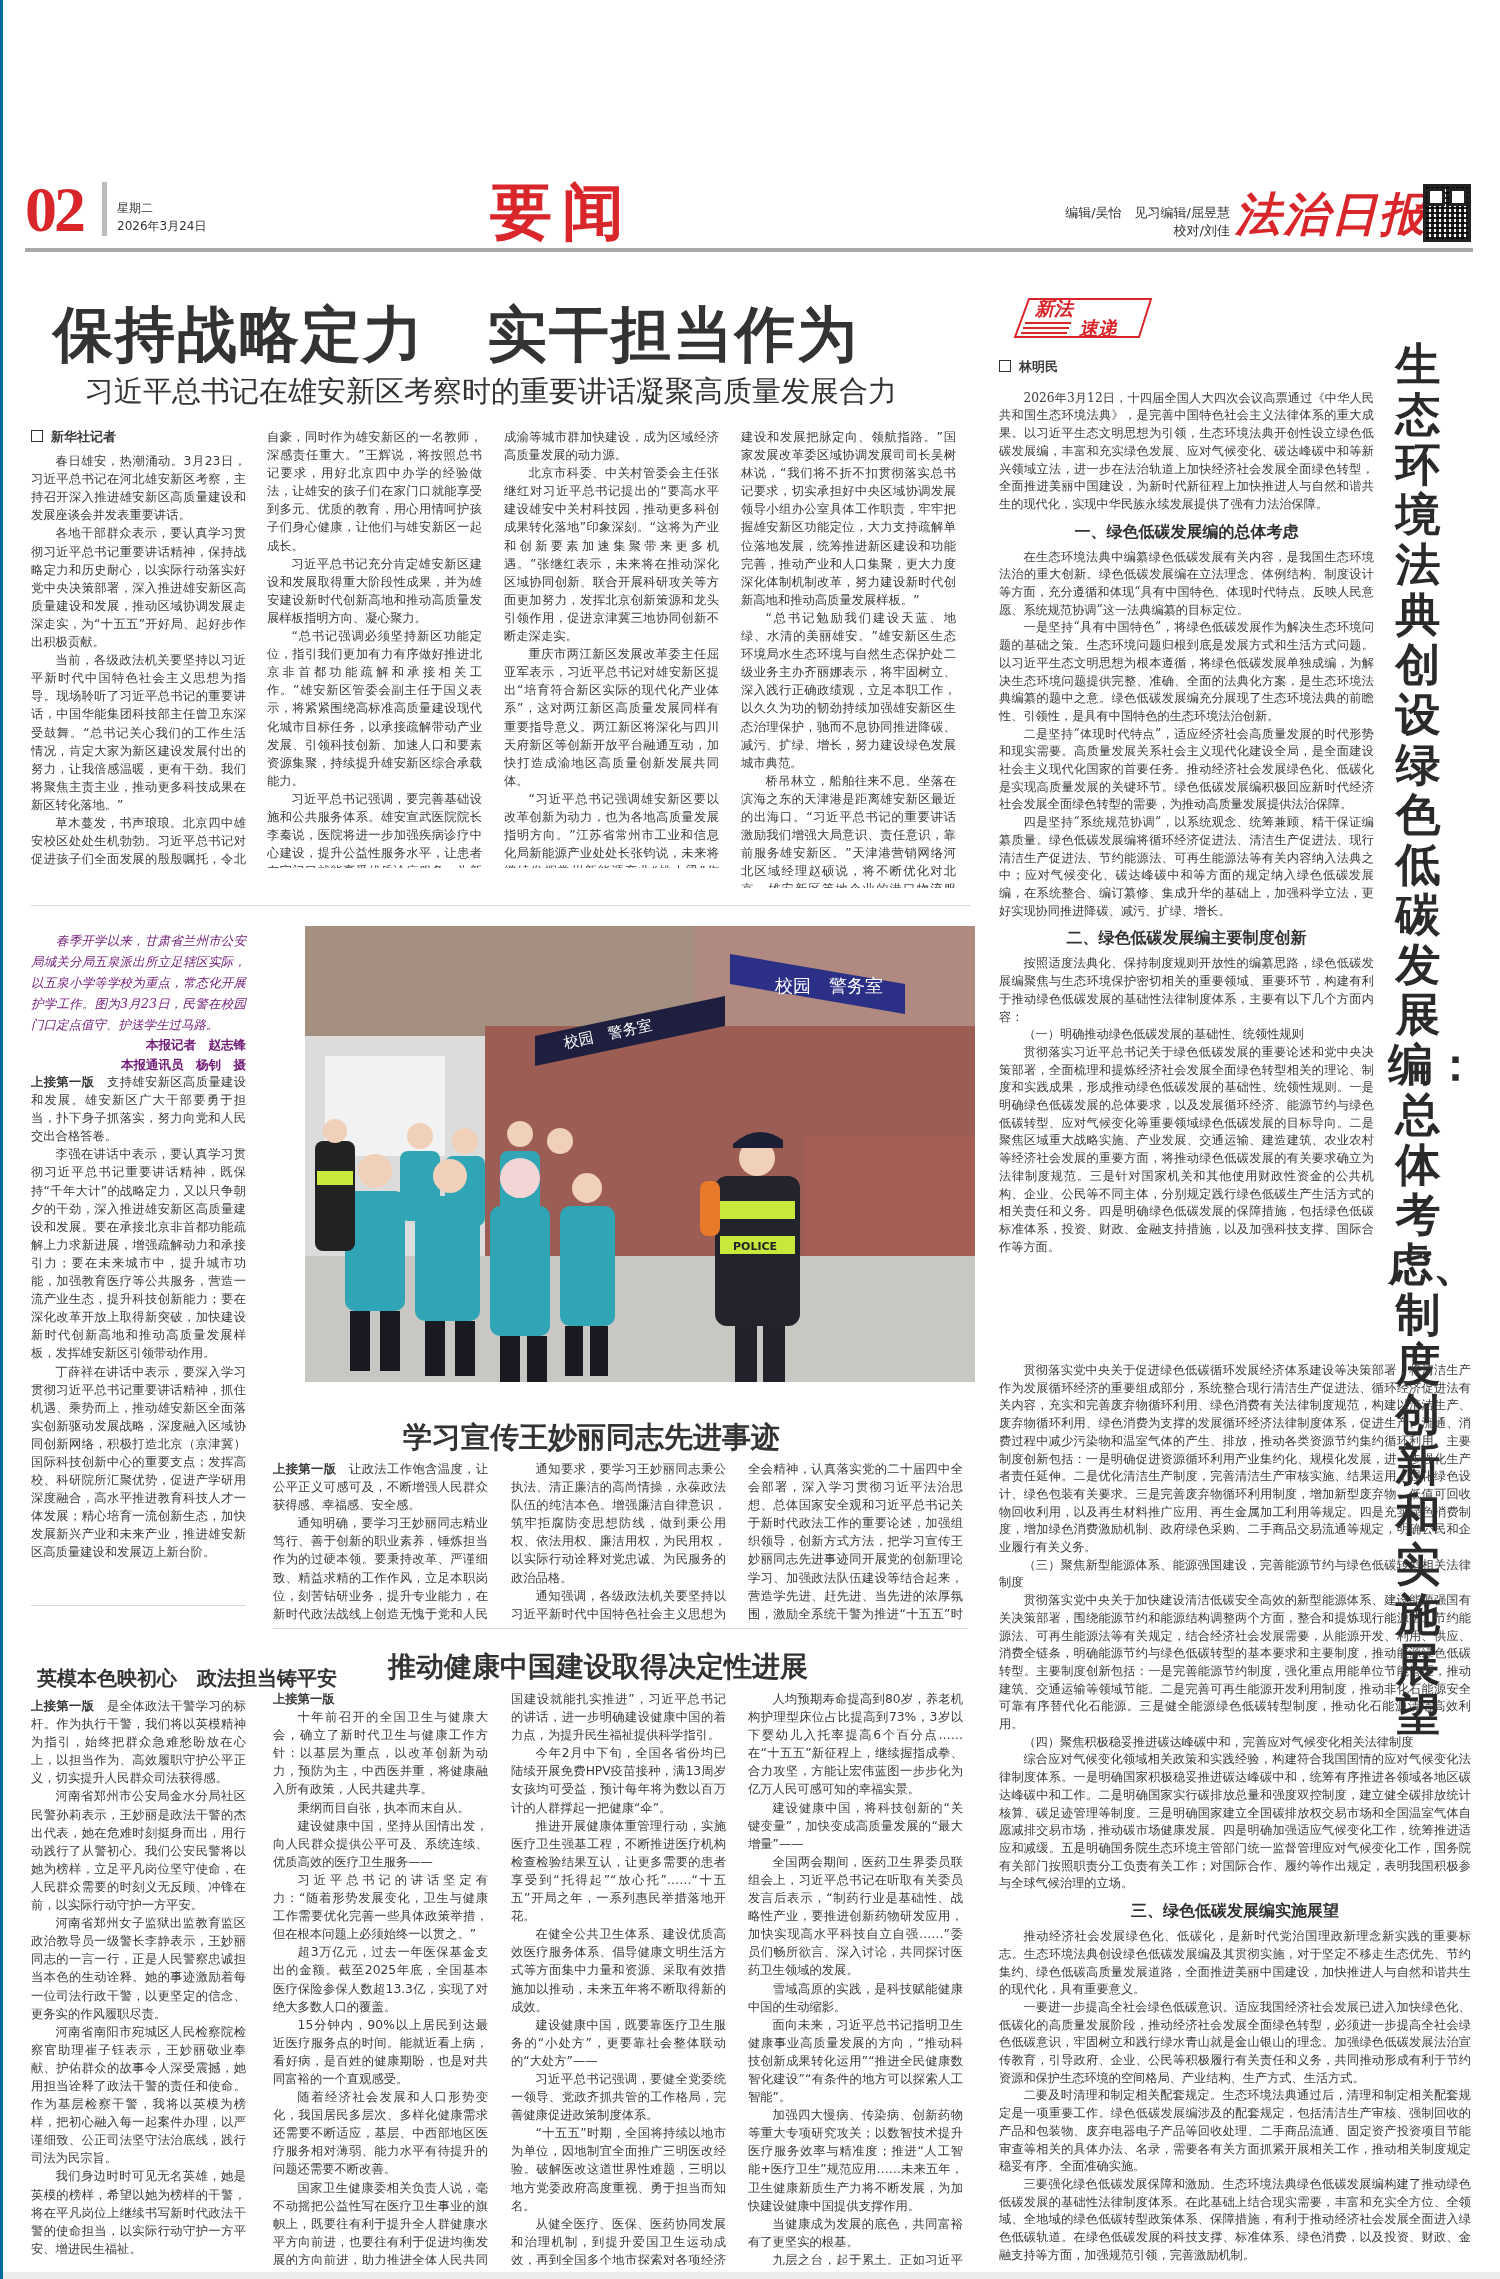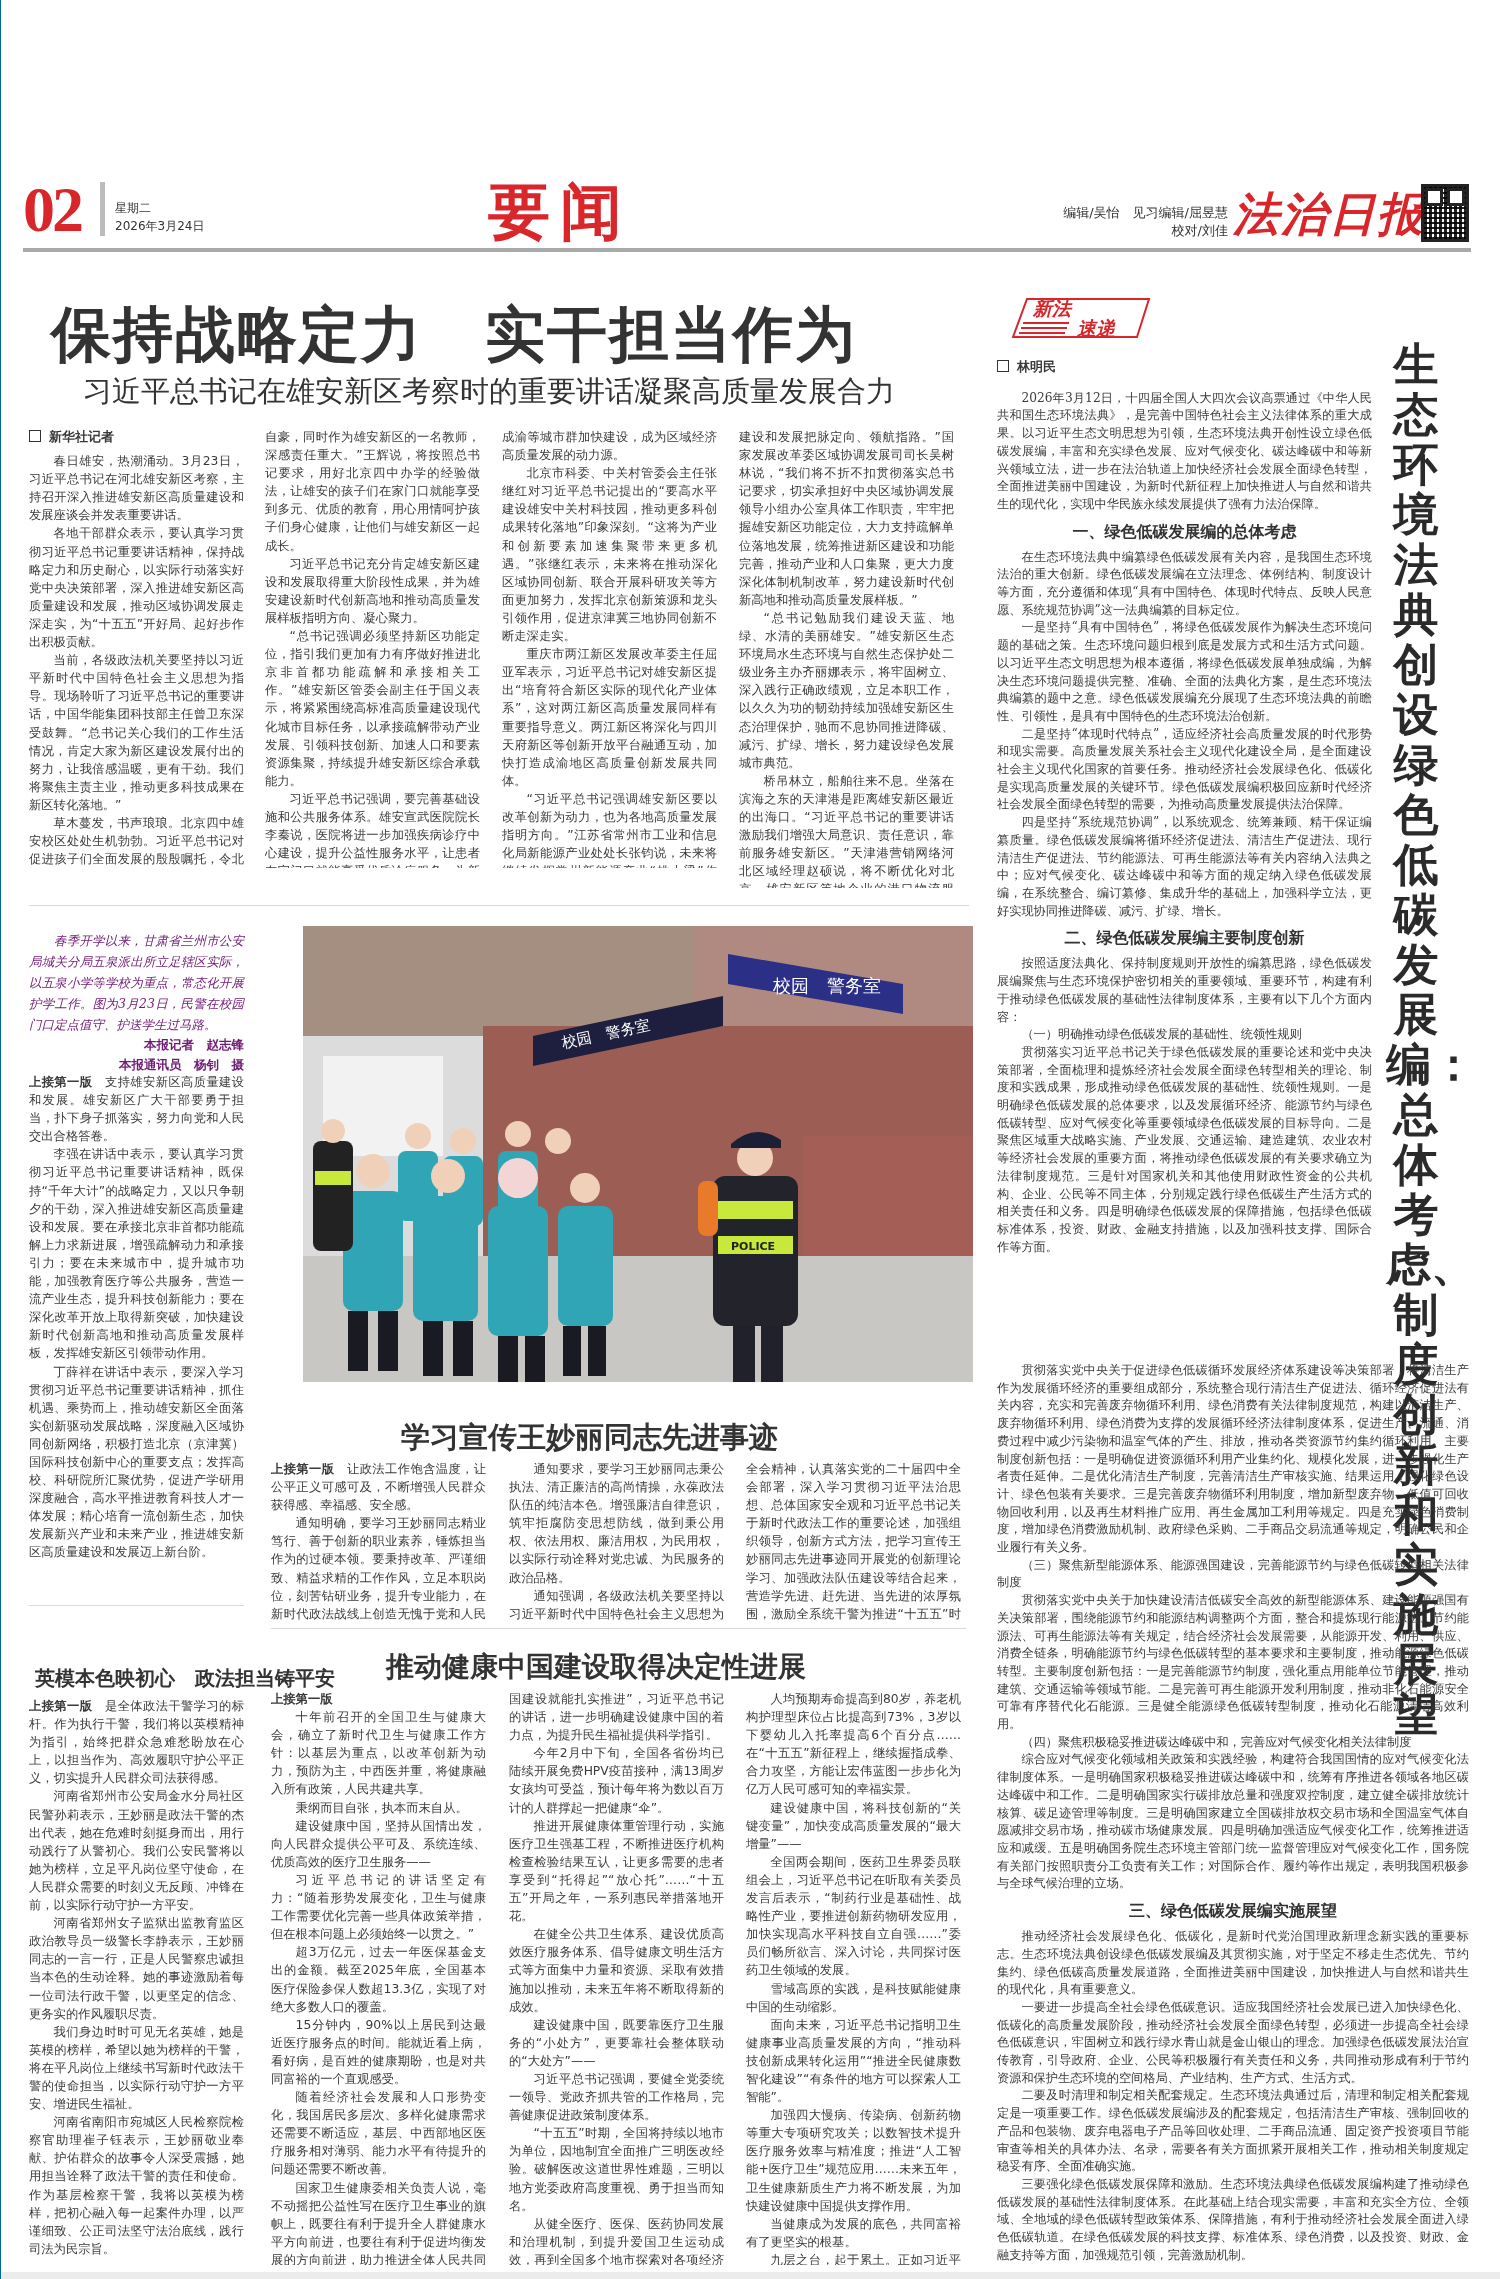--- a/index.html
+++ b/index.html
@@ -1,17 +1,17 @@
 <!DOCTYPE html>
 <html><head>
 <meta charset="utf-8">
 <style>
   * { box-sizing: border-box; margin: 0; padding: 0; }
   body { width: 1500px; height: 2279px; background: #fff; font-family: "DejaVu Serif", serif; color: #333; overflow: hidden; position: relative; }
-  .page { position: absolute; left: 0; top: 0; width: 1230px; height: 2279px; border-left: 1px solid #0369a1; }
+  .page { position: absolute; left: 0; top: 0; width: 1230px; height: 2279px; border-left: 3px solid #0369a1; }
   
   .masthead { position: absolute; left: 22px; top: 170px; width: 1478px; height: 70px; }
   .page-no { position: absolute; left: 0; top: 10px; font-family: "Liberation Serif", serif; font-weight: bold; font-size: 64px; color: #d9262b; line-height: 60px; letter-spacing: -3px; }
   .no-bar { position: absolute; left: 77px; top: 12px; width: 5px; height: 54px; background: #bcbcbc; }
   .weekday { position: absolute; left: 92px; top: 30px; font-size: 12px; color: #333; font-family: "DejaVu Sans", sans-serif; }
   .date { position: absolute; left: 92px; top: 48px; font-size: 12px; color: #333; font-family: "DejaVu Sans", sans-serif; }
   .section-title { position: absolute; left: 465px; top: 0; font-size: 62px; color: #d9262b; font-weight: bold; letter-spacing: 10px; font-family: Liberation Serif, serif; }
   .editors { position: absolute; left: 970px; top: 34px; font-size: 13px; color: #333; font-family: "DejaVu Sans", sans-serif; text-align: right; width: 235px; line-height: 18px; }
   .logo { position: absolute; left: 1210px; top: 14px; font-size: 46px; color: #d9262b; font-style: italic; font-weight: bold; letter-spacing: 2px; font-family: "DejaVu Serif", serif; }
   .qr { position: absolute; left: 1398px; top: 14px; width: 48px; height: 58px; background:
@@ -175,22 +175,22 @@
 
   </div>
 
   <div class="divider" style="left:28px; top:1605px; width:215px;"></div>
 
   <div class="h2" style="left:34px; top:1665px; font-size:20px;">英模本色映初心　政法担当铸平安</div>
   <div class="col" style="left:28px; top:1697px; width:215px; height:560px;">
     <p class="noindent"><span class="lead">上接第一版</span>　<span>是全体政法干警学习的标杆。作为执行干警，我们将以英模精神为指引，始终把群众急难愁盼放在心上，以担当作为、高效履职守护公平正义，切实提升人民群众司法获得感。</span></p>
     <p>河南省郑州市公安局金水分局社区民警孙莉表示，王妙丽是政法干警的杰出代表，她在危难时刻挺身而出，用行动践行了从警初心。我们公安民警将以她为榜样，立足平凡岗位坚守使命，在人民群众需要的时刻义无反顾、冲锋在前，以实际行动守护一方平安。</p>
     <p>河南省郑州女子监狱出监教育监区政治教导员一级警长李静表示，王妙丽同志的一言一行，正是人民警察忠诚担当本色的生动诠释。她的事迹激励着每一位司法行政干警，以更坚定的信念、更务实的作风履职尽责。</p>
+    <p>河南省南阳市宛城区人民检察院检察官助理崔子钰表示，王妙丽敬业奉献、护佑群众的故事令人深受震撼，她用担当诠释了政法干警的责任和使命。作为基层检察干警，我将以英模为榜样，把初心融入每一起案件办理，以严谨细致、公正司法坚守法治底线，践行司法为民宗旨。</p>
     <p>我们身边时时可见无名英雄，她是英模的榜样，希望以她为榜样的干警，将在平凡岗位上继续书写新时代政法干警的使命担当，以实际行动守护一方平安、增进民生福祉。</p>
-    <p>河南省南阳市宛城区人民检察院检察官助理崔子钰表示，王妙丽敬业奉献、护佑群众的故事令人深受震撼，她用担当诠释了政法干警的责任和使命。作为基层检察干警，我将以英模为榜样，把初心融入每一起案件办理，以严谨细致、公正司法坚守法治底线，践行司法为民宗旨。</p>
   </div>
 
   <div class="h2" style="left:400px; top:1418px; font-size:29px;">学习宣传王妙丽同志先进事迹</div>
   <div class="col" style="left:270px; top:1460px; width:215px; height:160px;">
     <p class="noindent"><span class="lead">上接第一版</span>　<span>让政法工作饱含温度，让公平正义可感可及，不断增强人民群众获得感、幸福感、安全感。</span></p>
     <p>通知明确，要学习王妙丽同志精业笃行、善于创新的职业素养，锤炼担当作为的过硬本领。要秉持改革、严谨细致、精益求精的工作作风，立足本职岗位，刻苦钻研业务，提升专业能力，在新时代政法战线上创造无愧于党和人民的业绩。</p>
   </div>
   <div class="col" style="left:508px; top:1460px; width:215px; height:160px;">
     <p>通知要求，要学习王妙丽同志秉公执法、清正廉洁的高尚情操，永葆政法队伍的纯洁本色。增强廉洁自律意识，筑牢拒腐防变思想防线，做到秉公用权、依法用权、廉洁用权，为民用权，以实际行动诠释对党忠诚、为民服务的政治品格。</p>
     <p>通知强调，各级政法机关要坚持以习近平新时代中国特色社会主义思想为指导，深入贯彻党的二十大和二十届历次</p>

